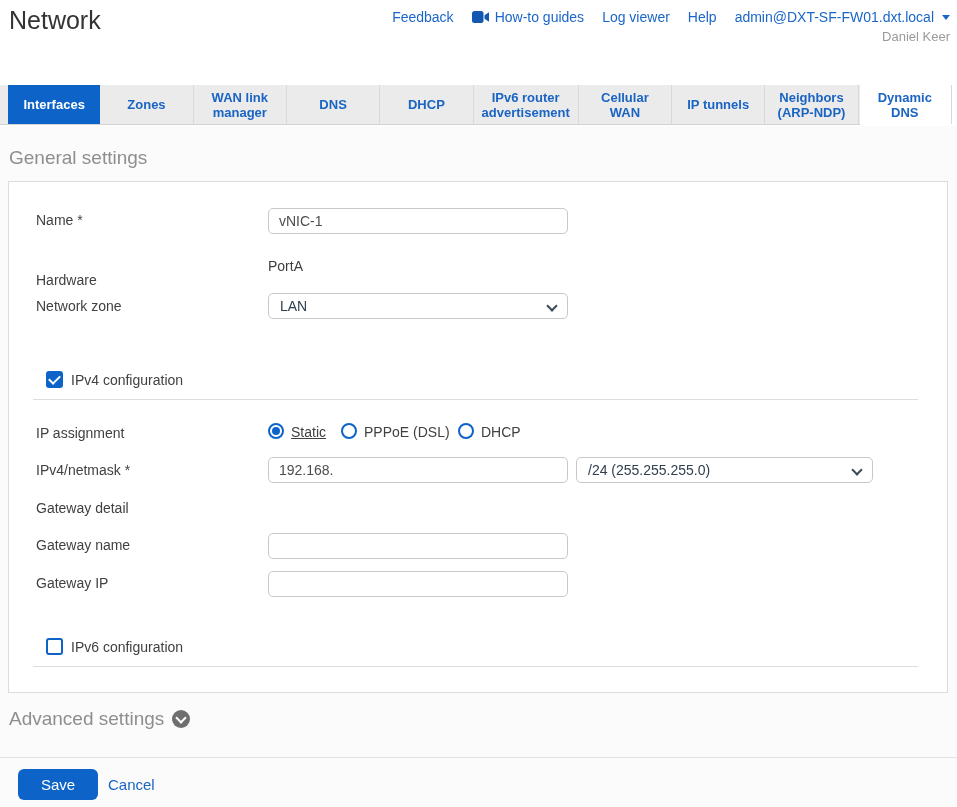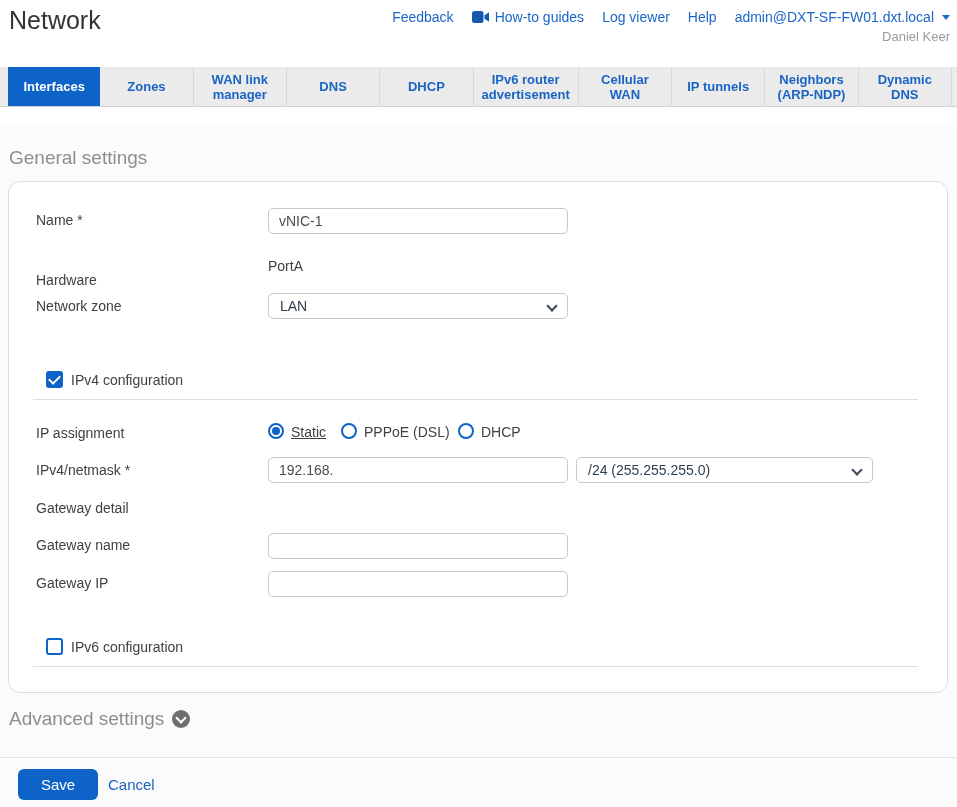--- a/index.html
+++ b/index.html
@@ -8,34 +8,34 @@
 
   
   .page-title { position:absolute; left:9px; top:6px; font-size:25px; font-weight:400; color:#333;text-align:right; }
   .top-nav { position:absolute; top:9px; right:7px; display:flex; align-items:center; gap:18px; font-size:14px; }
   .top-link { color:#1b66c9; cursor:pointer; display:flex; align-items:center; gap:6px; white-space:nowrap; }
   .caret-down { display:inline-block; width:0; height:0; border-left:4px solid transparent; border-right:4px solid transparent; border-top:5px solid #1b66c9; margin-left:2px; }
   .user-name { position:absolute; top:29px; right:7px; font-size:13px; color:#9a9a9a; }
 
   
   .content-bg { position:absolute; left:0; top:126px; width:957px; height:681px; background:#fbfbfb; }
-  .tab-bar { position:absolute; left:0; top:67px; width:957px; height:40px; background:#ebebeb; border-bottom:1px solid #d2d2d2; }
+  .tab-bar { position:absolute; left:0; top:85px; width:860px; height:40px; background:#ebebeb; border-bottom:1px solid #d2d2d2; }
   .tabs { margin-left:8px; width:944px; height:100%; display:flex; }
   .tab { flex:1; display:flex; align-items:center; justify-content:center; text-align:center; font-size:13px; line-height:15px; color:#1a64c4; border-right:1px solid #d9d9d9; padding:0 8px; cursor:pointer; font-weight:600; }
   .tab.active { background:#0d63c8; color:#fff; border-right:none; }
 
   
   .section-title { position:absolute; left:9px; font-size:19px; font-weight:400; color:#8e8e8e; display:flex; align-items:center; gap:8px; }
   .sec-general { top:147px; }
   .sec-advanced { top:708px; }
   .chev-circle { width:18px; height:18px; border-radius:50%; background:#6e6e6e; position:relative; display:inline-block; cursor:pointer; }
   .chev-circle::after { content:""; position:absolute; left:5px; top:4px; width:6px; height:6px; border-right:2px solid #fff; border-bottom:2px solid #fff; transform:rotate(45deg); }
 
   
-  .card { position:absolute; left:8px; top:181px; width:940px; height:512px; background:#fff; border:1px solid #dcdcdc; border-radius:12px; }
+  .card { position:absolute; left:8px; top:181px; width:940px; height:512px; background:#fff; border:1px solid #dcdcdc; border-radius:0; }
   .form-label { position:absolute; left:27px; font-size:14px; color:#414141; }
   .static-value { position:absolute; left:259px; font-size:14px; color:#3f3f3f; }
   .text-input { position:absolute; left:259px; width:300px; height:26px; border:1px solid #c8c8c8; border-radius:5px; padding:0 10px; font-size:14px; color:#4d4d4d; background:#fff; font-family:inherit; outline:none; }
   .select { position:absolute; height:26px; border:1px solid #c8c8c8; border-radius:5px; background:#fff; display:flex; align-items:center; padding:0 26px 0 11px; font-size:14px; color:#2f4050; cursor:pointer; }
   .select .chev { position:absolute; right:11px; top:8px; width:8px; height:8px; border-right:2px solid #3c4a5a; border-bottom:2px solid #3c4a5a; transform:rotate(45deg); }
 
   .divider { position:absolute; left:24px; width:885px; height:1px; background:#dedede; }
 
   .checkbox { position:absolute; left:37px; width:17px; height:17px; border-radius:3px; cursor:pointer; }
   .checkbox.checked { background:#0d63c8; }

